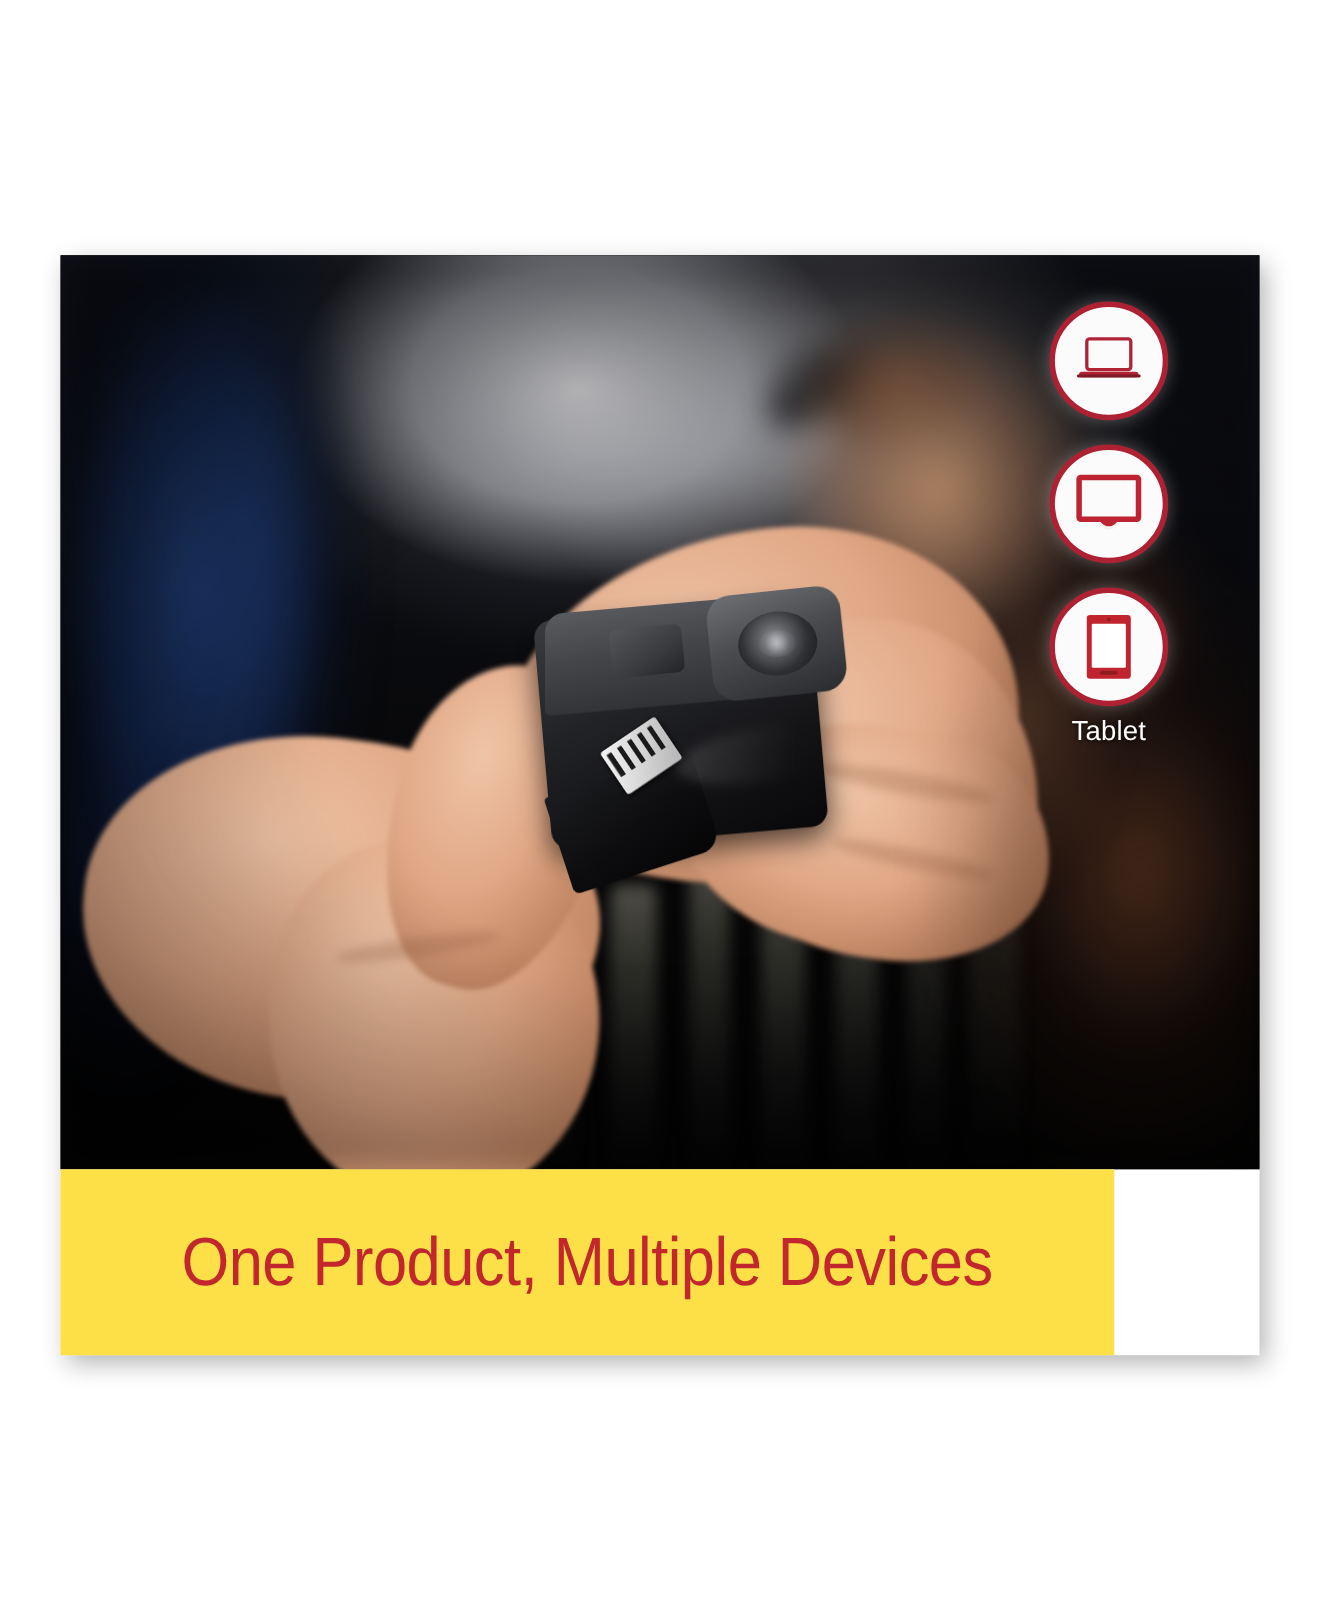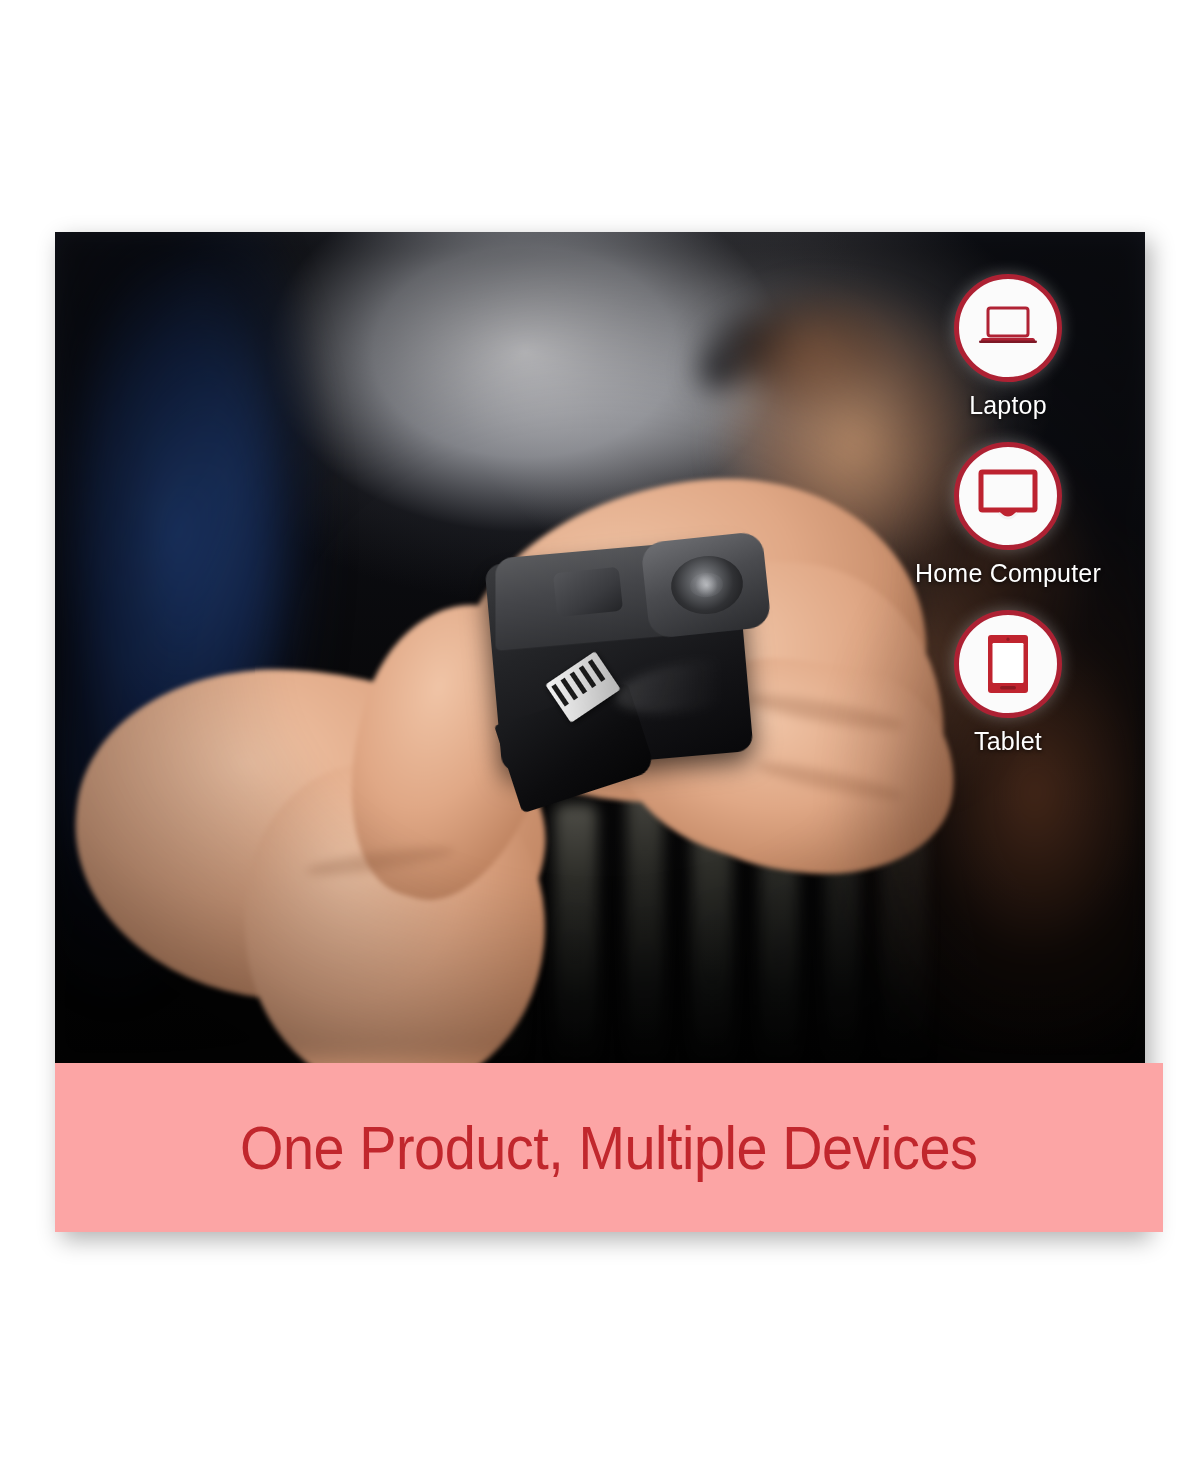--- a/index.html
+++ b/index.html
@@ -270,23 +270,23 @@
     letter-spacing: 0.2px;
     text-shadow: 0 1px 4px rgba(0,0,0,0.85);
     white-space: nowrap;
   }
 
   
   #caption {
     position: absolute;
     left: 0;
     top: 831px;
-    width: 1108px;
+    width: 958px;
     height: 169px;
-    background: #fca5a5;
+    background: #fde047;
     display: flex;
     align-items: center;
     justify-content: center;
   }
   #headline {
     color: #c1272d;
     font-size: 62px;
     font-weight: 500;
     letter-spacing: -0.5px;
     transform: scaleX(0.9);
@@ -347,35 +347,33 @@
         <div class="device">
           <div class="device-badge">
             <span>
               <svg width="62" height="52" viewBox="0 0 62 52" fill="none">
                 <rect x="11" y="6" width="40" height="28" rx="2.5" stroke="#b02234" stroke-width="3"></rect>
                 <rect x="4" y="36" width="54" height="5" rx="2.5" fill="#b02234"></rect>
                 <rect x="2" y="38.5" width="58" height="2.6" rx="1.3" fill="#7d1826"></rect>
               </svg>
             </span>
           </div>
-          <div class="device-label">Laptop</div>
         </div>
 
 
         <div class="device">
           <div class="device-badge">
             <span>
               <svg width="66" height="56" viewBox="0 0 66 56" fill="none">
                 <rect x="6" y="4" width="54" height="38" rx="1.5" stroke="#bd2330" stroke-width="5"></rect>
                 <path d="M25 44 Q33 53 41 44 Z" fill="#bd2330"></path>
                 <path d="M24 45 Q33 56 42 45" stroke="#f2f2f2" stroke-width="2" fill="none"></path>
               </svg>
             </span>
           </div>
-          <div class="device-label">Home Computer</div>
         </div>
 
         <div class="device">
           <div class="device-badge">
             <span>
               <svg width="50" height="62" viewBox="0 0 50 62" fill="none">
                 <rect x="5" y="2" width="40" height="58" rx="3" fill="#c0242f"></rect>
                 <rect x="9.5" y="10" width="31" height="40" rx="1.2" fill="#ffffff"></rect>
                 <circle cx="25" cy="6.2" r="1.6" fill="#8e1a22"></circle>
                 <rect x="17" y="53" width="16" height="3.4" rx="1.7" fill="#8e1a22"></rect>

